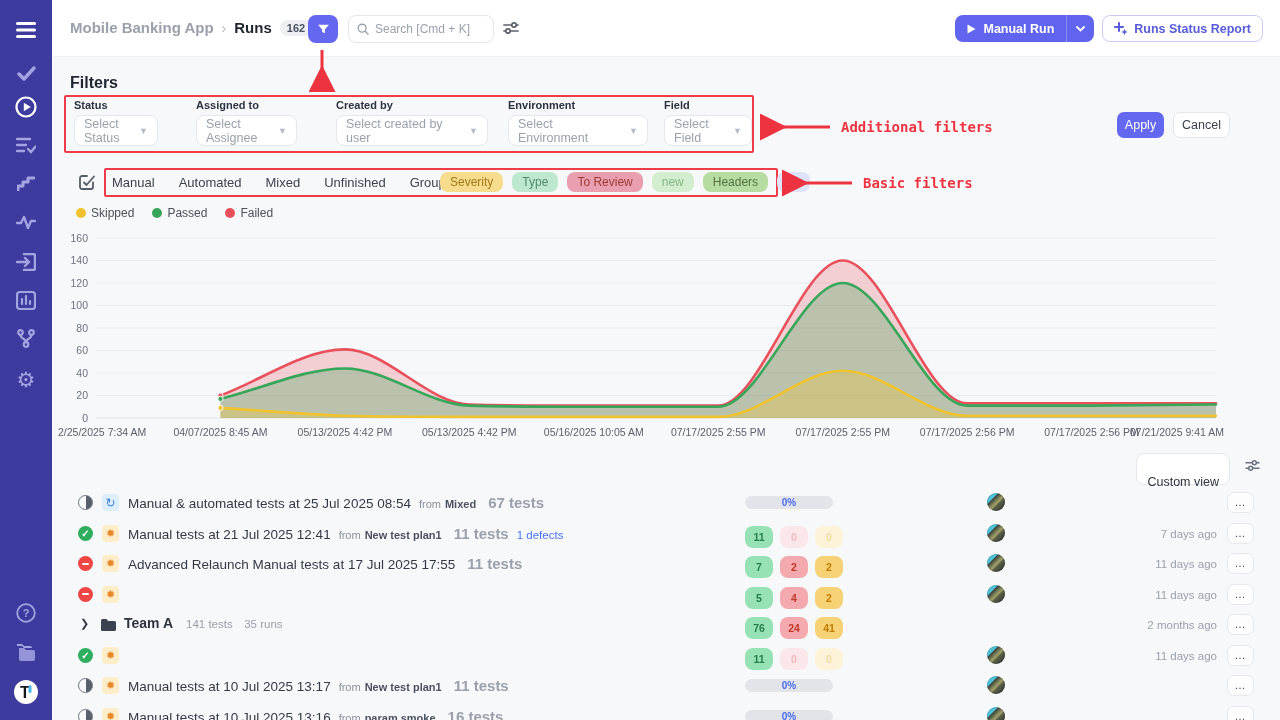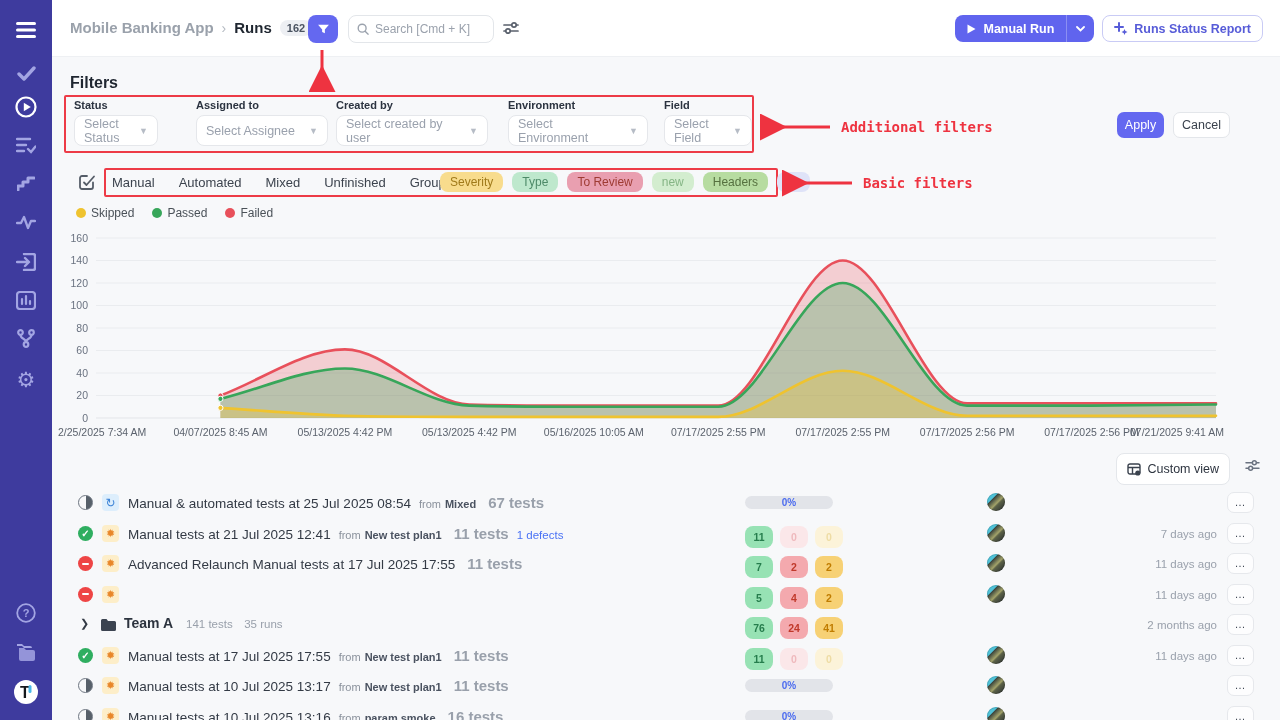--- a/index.html
+++ b/index.html
@@ -55,21 +55,21 @@
   .anno-label { position:absolute; color:#ee3340; font-family:"DejaVu Sans Mono",monospace; font-weight:bold; font-size:14px; }
 
   
   .legend { position:absolute; left:76px; top:206px; display:flex; gap:18px; align-items:flex-end; }
   .legend .litem { display:flex; align-items:center; gap:5px; font-size:12px; color:#4a5158; }
   .legend .dot { width:10px; height:10px; border-radius:50%; }
   .chart-wrap { position:absolute; left:56px; top:226px; }
 
   
   .customview-row { position:absolute; left:56px; top:453px; width:1210px; height:26px; }
-  .customview-btn { position:absolute; right:36px; top:0; height:25px; display:flex; align-items:center; gap:6px; background:#fff; border:1px solid #e4e7eb; border-radius:8px; padding:15px 10px; font-size:12.5px; color:#2e3540; cursor:pointer; }
+  .customview-btn { position:absolute; right:36px; top:0; height:25px; display:flex; align-items:center; gap:6px; background:#fff; border:1px solid #e4e7eb; border-radius:8px; padding:15px 10px; font-size:12.5px; color:#2e3540; cursor:pointer;flex-direction:column; }
   .view-adjust { position:absolute; right:6px; top:5px; color:#6a7280; cursor:pointer; }
   .runs-list { position:absolute; left:56px; top:488px; width:1210px; }
   .run-row { position:relative; height:30.5px; }
   .cell-status { position:absolute; left:22px; top:7px; width:15px; height:15px; border-radius:50%; }
   .st-passed { background:#2fae60; color:#fff; font-size:10px; display:flex; align-items:center; justify-content:center; font-weight:bold; }
   .st-failed { background:#ee4545; color:#fff; display:flex; align-items:center; justify-content:center; }
   .st-failed::before { content:""; width:7px; height:2px; background:#fff; border-radius:1px; }
   .st-progress { border:1.5px solid #6e7681; background:linear-gradient(to right,#f7f8fa 50%,#57606a 50%); }
   .cell-kind { position:absolute; left:46px; top:6px; width:17px; height:17px; border-radius:4px; display:flex; align-items:center; justify-content:center; font-size:11px; }
   .kind-manual { background:#fdeec9; color:#e8872a; }
@@ -248,21 +248,21 @@
 
   <div class="field-group" style="left:74px">
     <div class="flabel">Status</div>
     <div class="select" style="width:84px">
         <span class="ph">Select Status</span>
         <span class="car">▼</span>
       </div>
   </div>
   <div class="field-group" style="left:196px">
     <div class="flabel">Assigned to</div>
-    <div class="select" style="width:132px">
+    <div class="select" style="width:101px">
         <span class="ph">Select Assignee</span>
         <span class="car">▼</span>
       </div>
   </div>
   <div class="field-group" style="left:336px">
     <div class="flabel">Created by</div>
     <div class="select" style="width:152px">
         <span class="ph">Select created by user</span>
         <span class="car">▼</span>
       </div>
@@ -460,21 +460,20 @@
           <span class="mini-badge b-passed">76</span>
           <span class="mini-badge b-failed">24</span>
           <span class="mini-badge b-skipped">41</span>
         </span>
         <span class="cell-ago">2 months ago</span>
         <button class="row-more">…</button>
       </div>
       <div class="run-row">
         <span class="cell-status st-passed">✓</span>
         <span class="cell-kind kind-manual">✹</span>
-        <span class="cell-title">Manual tests at 17 Jul 2025 17:55<span class="cell-meta">from</span><span class="cell-plan">New test plan1</span><span class="cell-tests">11 tests</span></span>
         <span class="badge-zone">
           <span class="mini-badge b-passed">11</span>
           <span class="mini-badge b-failed faded">0</span>
           <span class="mini-badge b-skipped faded">0</span>
         </span>
         <span class="cell-avatar"></span>
         <span class="cell-ago">11 days ago</span>
         <button class="row-more">…</button>
       </div>
       <div class="run-row">

